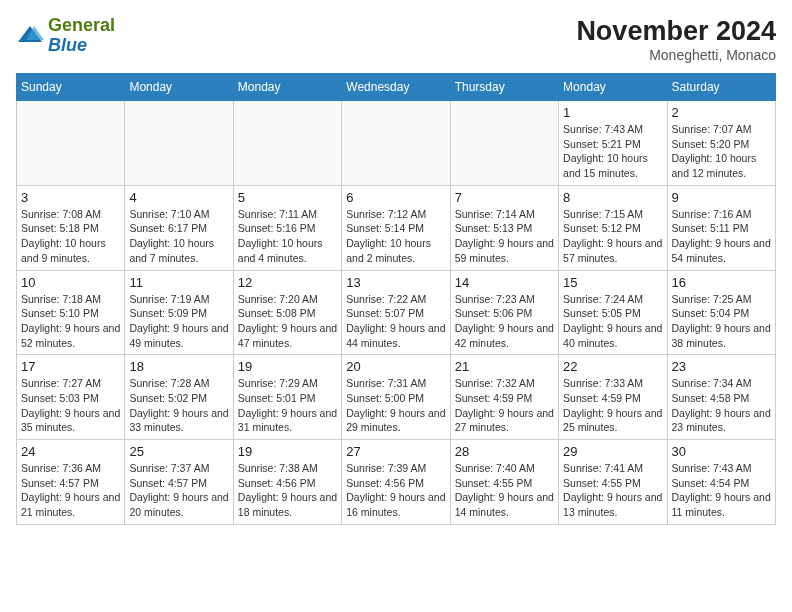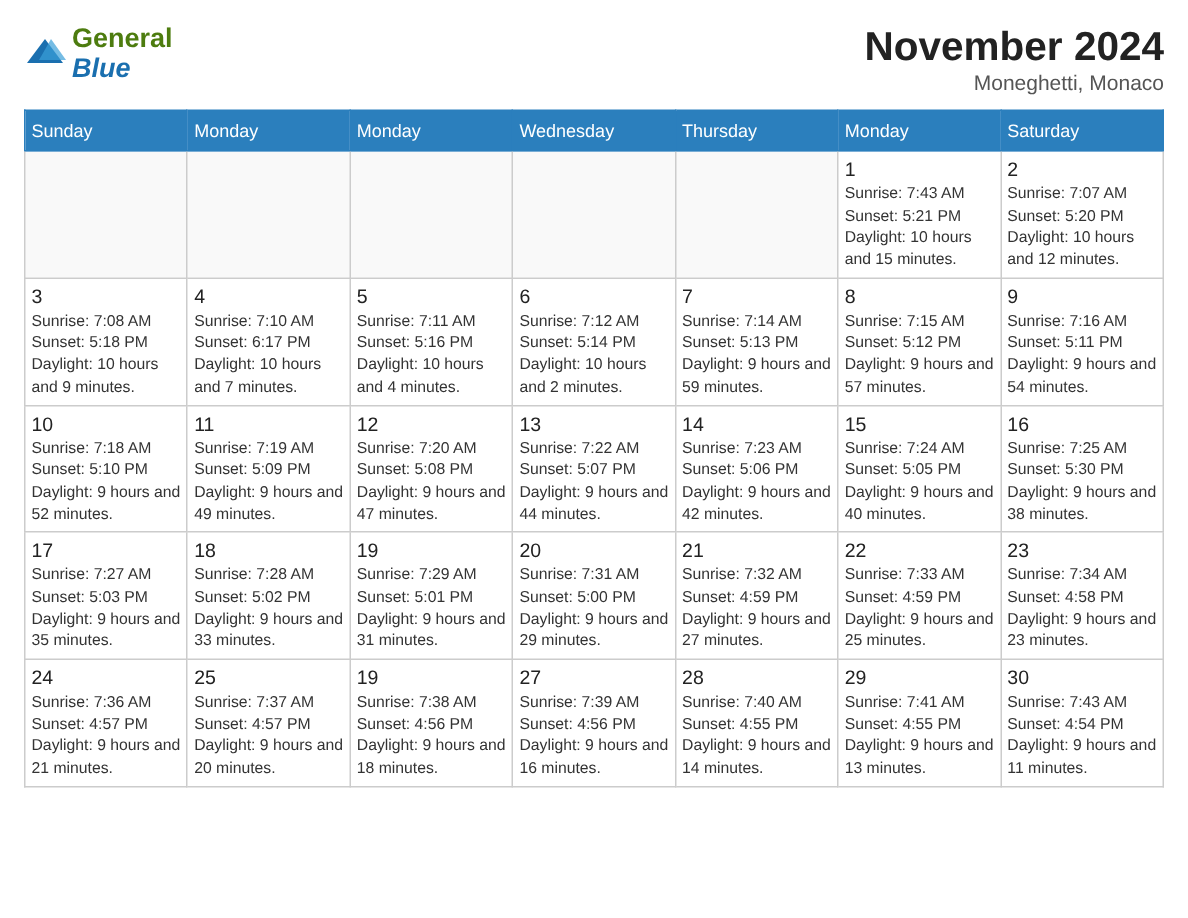--- a/index.html
+++ b/index.html
@@ -212,21 +212,21 @@
         </td>
         <td>
           <div class="day-number">15</div>
           <div class="day-info">Sunrise: 7:24 AM
 Sunset: 5:05 PM
 Daylight: 9 hours and 40 minutes.</div>
         </td>
         <td>
           <div class="day-number">16</div>
           <div class="day-info">Sunrise: 7:25 AM
-Sunset: 5:30 PM
+Sunset: 5:04 PM
 Daylight: 9 hours and 38 minutes.</div>
         </td>
       </tr>
       <tr>
         <td>
           <div class="day-number">17</div>
           <div class="day-info">Sunrise: 7:27 AM
 Sunset: 5:03 PM
 Daylight: 9 hours and 35 minutes.</div>
         </td>

